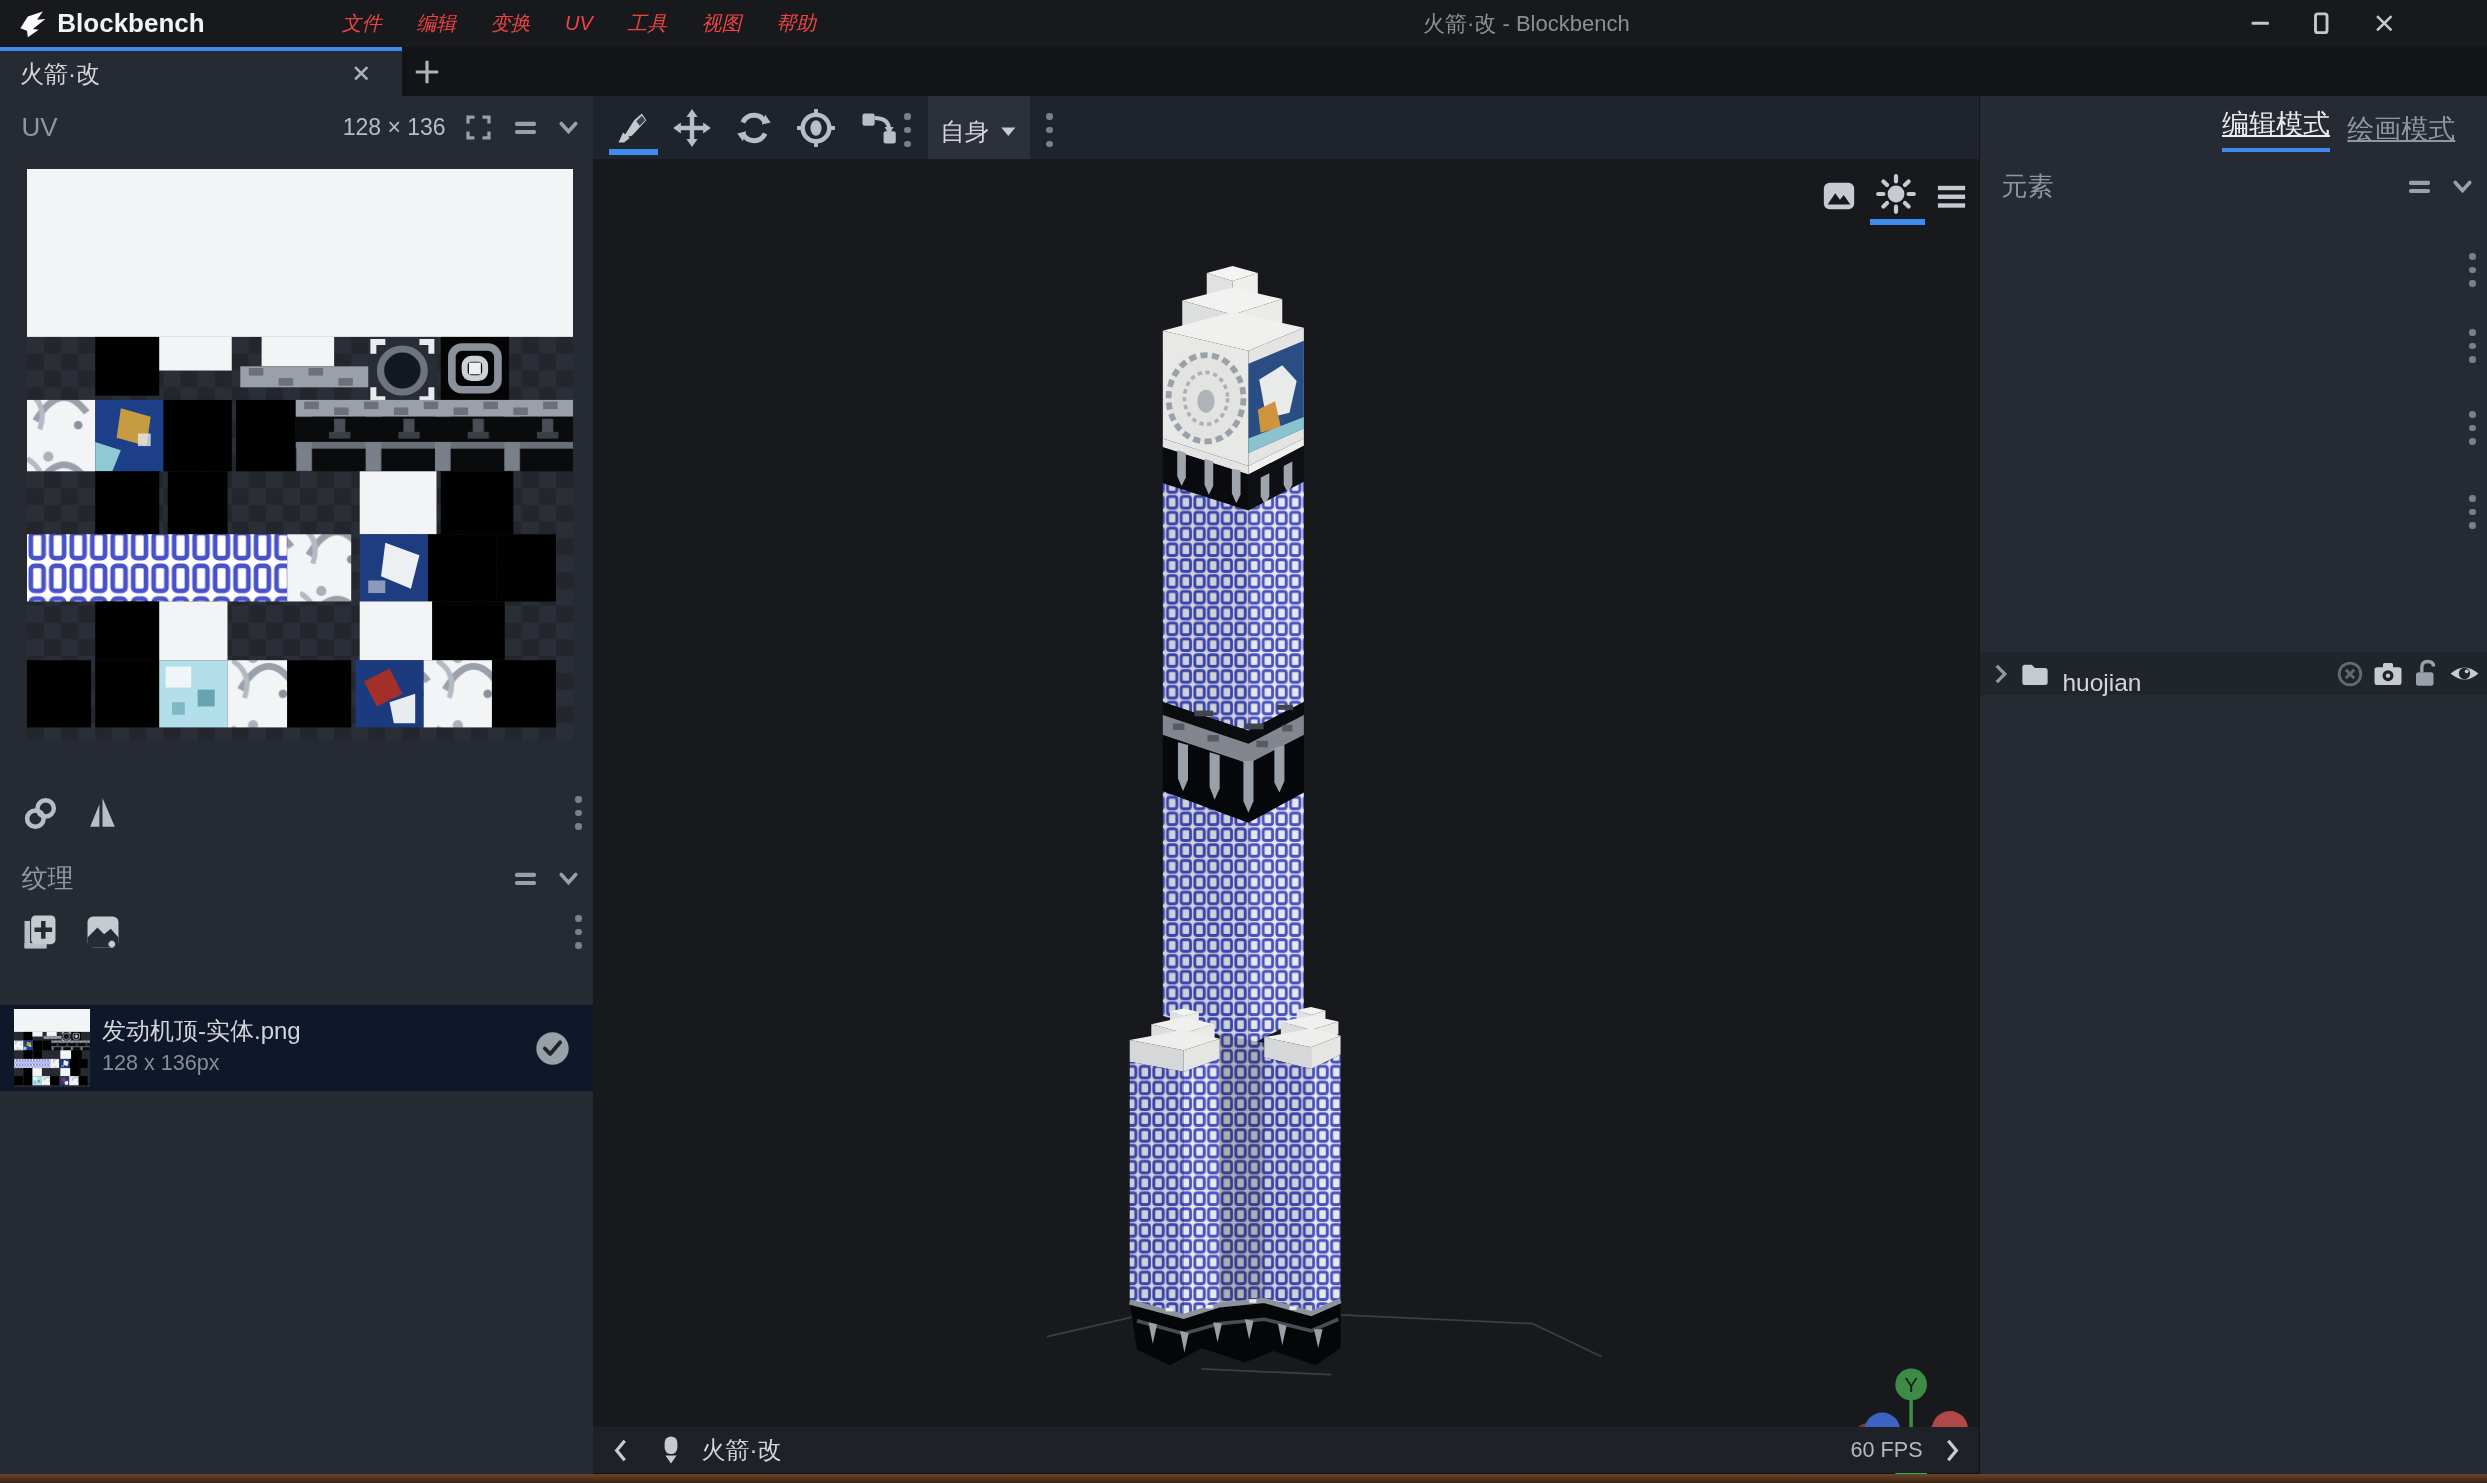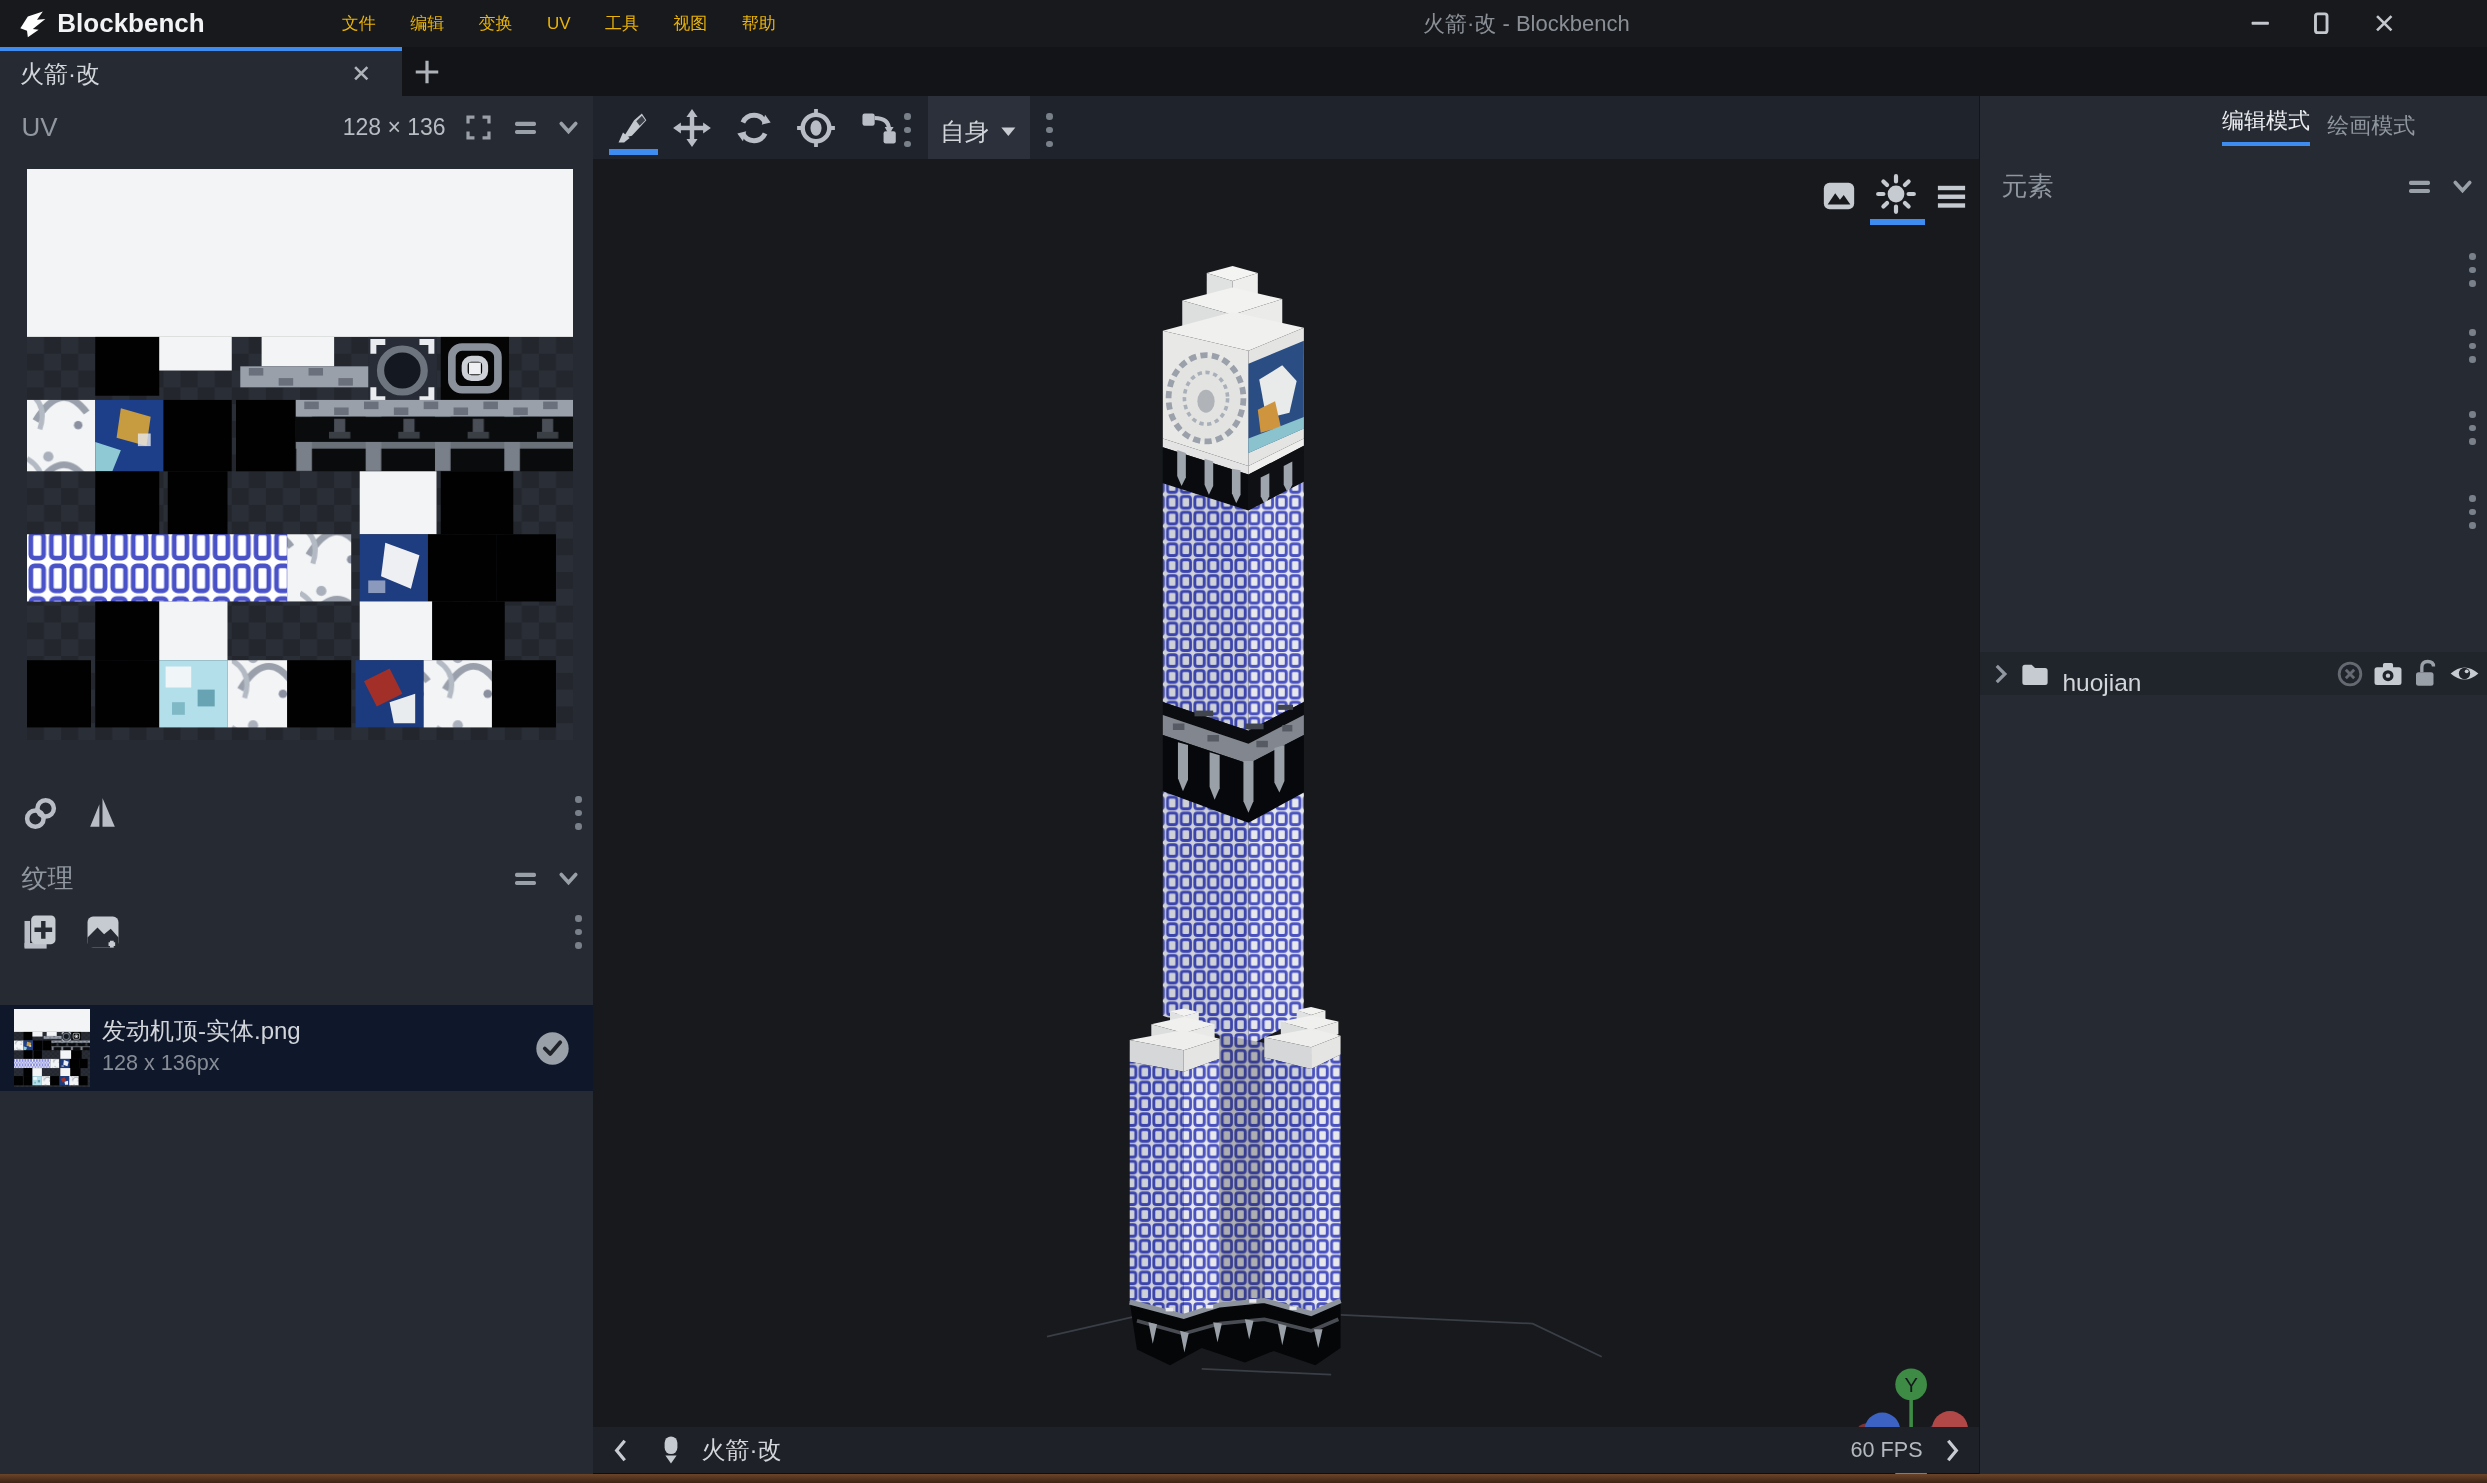--- a/index.html
+++ b/index.html
@@ -3,40 +3,40 @@
 <meta charset="utf-8">
 <style>
   html,body{margin:0;padding:0;background:#0d0e11;}
   body{width:2487px;height:1483px;position:relative;overflow:hidden;
        font-family:"Liberation Sans","DejaVu Sans",sans-serif;
        -webkit-font-smoothing:antialiased;color:#d3d6db;}
   .abs{position:absolute;}
   
   #titlebar{left:0;top:0;width:2487px;height:47px;background:#17191c;display:flex;align-items:center;}
   #tabstrip{left:0;top:47px;width:2487px;height:49px;background:#121418;}
-  .menu-item{font-size:17px;color:#eab308;padding:0 7.2px;cursor:default;}
+  .menu-item{font-size:20px;color:#ef4444;padding:0 7.2px;cursor:default;font-style:italic;}
   #app-name{font-size:26px;font-weight:bold;color:#f2f3f5;margin-left:10px;}
   #win-title{position:absolute;left:1423px;top:0;height:47px;display:flex;align-items:center;font-size:22px;color:#8a8f96;}
   .winbtn{position:absolute;top:0;width:50px;height:47px;display:flex;align-items:center;justify-content:center;}
   #tab-active{position:absolute;left:0;top:0;width:402px;height:49px;background:#262a32;border-top:4.3px solid #3e8cf0;box-sizing:border-box;display:flex;align-items:center;}
   #tab-active span.lbl{font-size:24px;color:#d2d5da;margin-left:20px;flex:1;}
   
   #left-panel{left:0;top:96px;width:593px;height:1379px;background:#262a32;}
   #center{left:593px;top:96px;width:1386px;height:1377px;}
   #toolbar{left:0;top:0;width:1386px;height:63px;background:#1f232b;position:absolute;}
   #viewport{left:0;top:63px;width:1386px;height:1268px;background:#17191d;position:absolute;}
   #statusbar{left:0;top:1331px;width:1386px;height:46px;background:#1e2127;position:absolute;display:flex;align-items:center;}
   #right-panel{left:1979px;top:96px;width:508px;height:1379px;background:#262a32;border-left:1.4px solid #131519;box-sizing:border-box;}
   #bottom-strip{left:0;top:1474px;width:2487px;height:9.4px;background:linear-gradient(#6b4429,#3a2414);}
   .panel-head{display:flex;align-items:center;font-size:26px;color:#9097a0;}
   .small-gray{font-size:21.6px;color:#878d96;}
   .vdots{display:flex;flex-direction:column;gap:7.2px;align-items:center;}
   .vdots i{width:6.5px;height:6.5px;border-radius:50%;background:#7a8089;display:block;}
   .tool-underline{position:absolute;height:5.8px;background:#3e8cf0;}
-  .mode-tab{font-size:22px;}
+  .mode-tab{font-size:27px;text-decoration:underline;}
   .flexrow{display:flex;align-items:center;}
   svg{display:block;}
   #uv-canvas{position:absolute;left:27px;top:73px;width:546px;height:571px;}
   #tex-item{position:absolute;left:0;top:909px;width:593px;height:86px;background:#0f172a;}
   #huojian-row{position:absolute;left:0;top:556px;width:507px;height:43px;background:#20242b;display:flex;align-items:center;}
   .icon-dim{opacity:.65;}
 </style>
 </head>
 <body>
 

